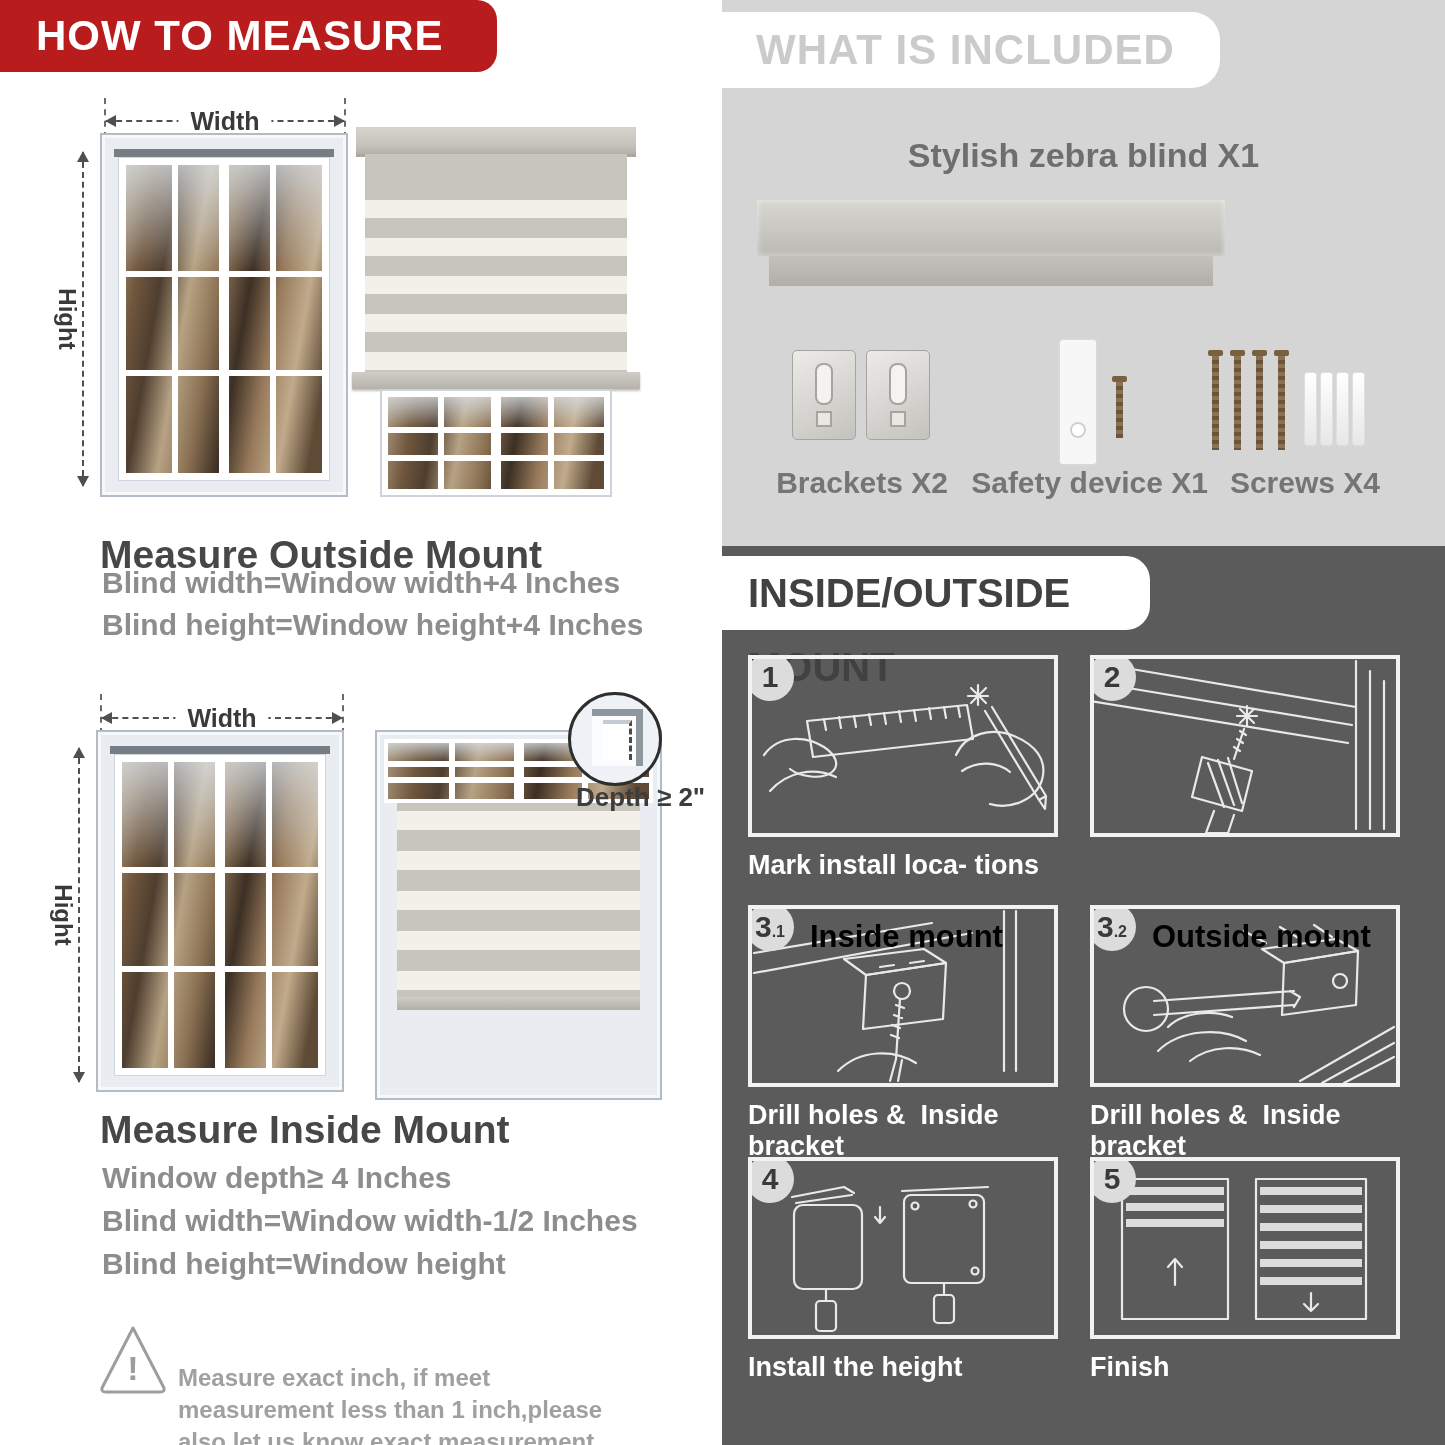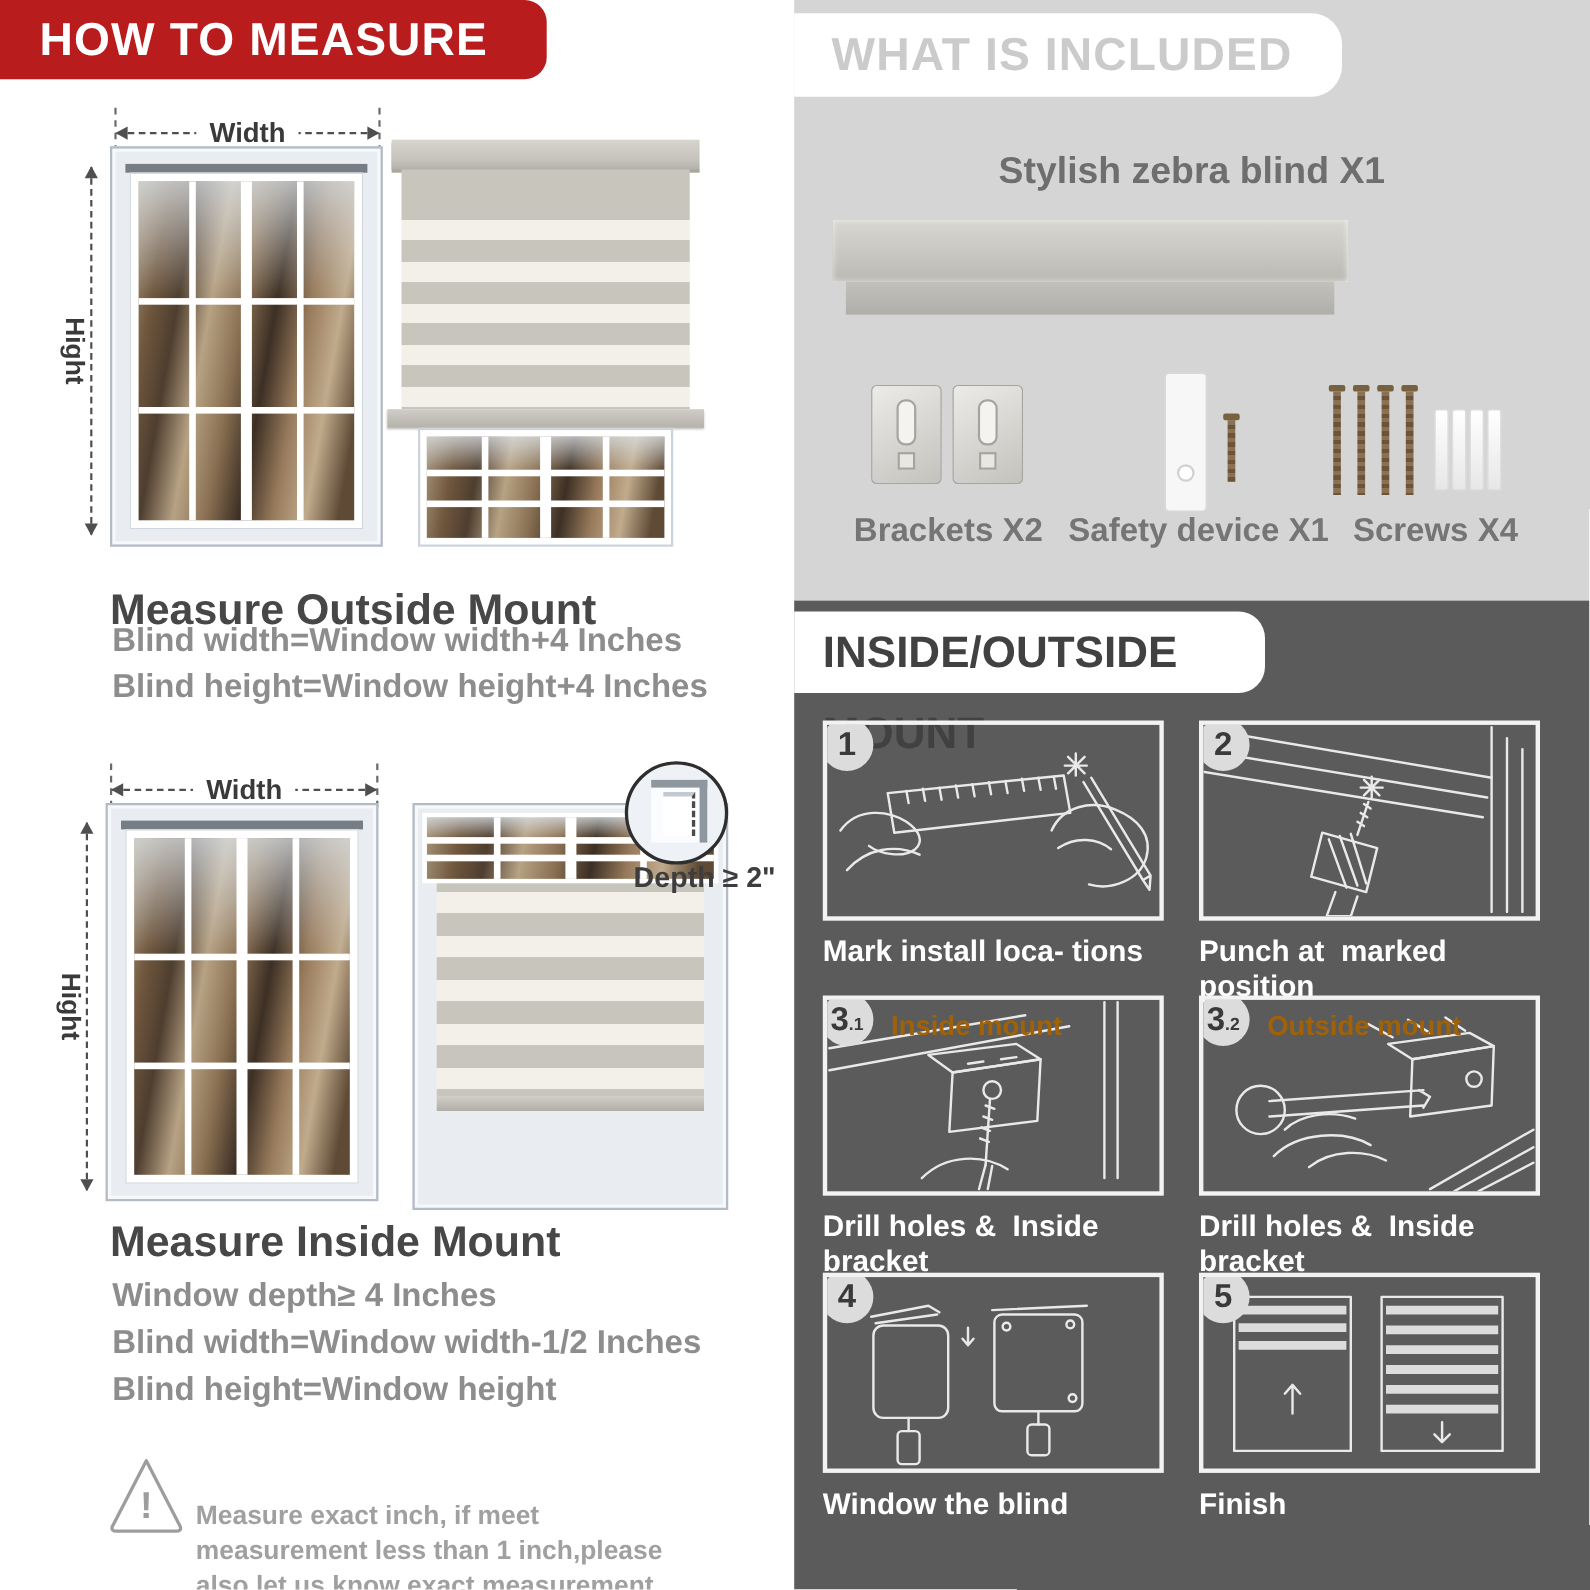--- a/index.html
+++ b/index.html
@@ -111,21 +111,21 @@
   .mount-bar{left:722px;top:556px;width:428px;height:74px;background:#ffffff;
     border-radius:0 24px 24px 0;color:#414141;font-size:40px;font-weight:bold;
     line-height:74px;padding-left:26px;box-sizing:border-box;}
   .step{position:absolute;width:310px;}
   .step-box{position:relative;width:310px;height:182px;border:4px solid #f2f2f2;
     box-sizing:border-box;overflow:hidden;}
   .badge{position:absolute;top:-6px;left:-6px;width:48px;height:48px;border-radius:50%;
     background:#dcdcdc;color:#3a3a3a;font-size:30px;font-weight:bold;
     display:flex;align-items:center;justify-content:center;}
   .badge .sub{font-size:16px;font-weight:bold;margin-top:10px;}
-  .step-tag{position:absolute;left:58px;top:10px;font-size:25px;font-weight:bold;color:#a16207;}
+  .step-tag{position:absolute;left:58px;top:10px;font-size:31px;font-weight:bold;color:#000000;}
   .step-caption{margin-top:13px;font-size:27px;font-weight:bold;color:#ffffff;white-space:pre-wrap;}
   .step-art{position:absolute;inset:0;}
   .step-art svg{display:block;}
   .lineart{stroke:#e9e9e9;stroke-width:2.2;fill:none;stroke-linecap:round;stroke-linejoin:round;}
   .lineart-thick{stroke:#dcdcdc;stroke-width:8;fill:none;}
 </style>
 </head>
 <body>
 
 <div class="abs left-header">HOW TO MEASURE</div>
@@ -270,21 +270,20 @@
           <path d="M108,98 L158,112 L148,152 L98,138 Z"></path>
           <path d="M114,104 L130,148 M124,101 L140,146 M134,99 L148,144"></path>
           <path d="M120,152 L112,174 L134,174 L140,156"></path>
         </g>
       </svg>
     </div>
     <div class="badge">
         <span>2</span>
       </div>
   </div>
-  <div class="step-caption">Punch at  marked position</div>
 </div>
 
 <div class="step" style="left:748px;top:905px;">
   <div class="step-box">
     <div class="step-art">
       <svg width="302" height="174" viewBox="0 0 302 174">
         <g class="lineart">
           <path d="M2,44 L180,14 M2,64 L220,24"></path>
           <path d="M252,2 L252,162 M264,2 L264,162"></path>
           <path d="M92,50 L172,40 L194,54 L114,66 Z"></path>
@@ -350,21 +349,21 @@
           <circle cx="223" cy="110" r="3.5"></circle>
           <path d="M192,122 L192,134"></path>
           <rect x="182" y="134" width="20" height="28" rx="4"></rect>
         </g>
       </svg>
     </div>
     <div class="badge">
         <span>4</span>
       </div>
   </div>
-  <div class="step-caption">Window the blind</div>
+  <div class="step-caption">Install the height</div>
 </div>
 
 <div class="step" style="left:1090px;top:1157px;">
   <div class="step-box">
     <div class="step-art">
       <svg width="302" height="174" viewBox="0 0 302 174">
         <g class="lineart-thick">
           <path d="M32,30 L130,30 M32,46 L130,46 M32,62 L130,62"></path>
           <path d="M166,30 L268,30 M166,48 L268,48 M166,66 L268,66 M166,84 L268,84 M166,102 L268,102 M166,120 L268,120"></path>
         </g>

